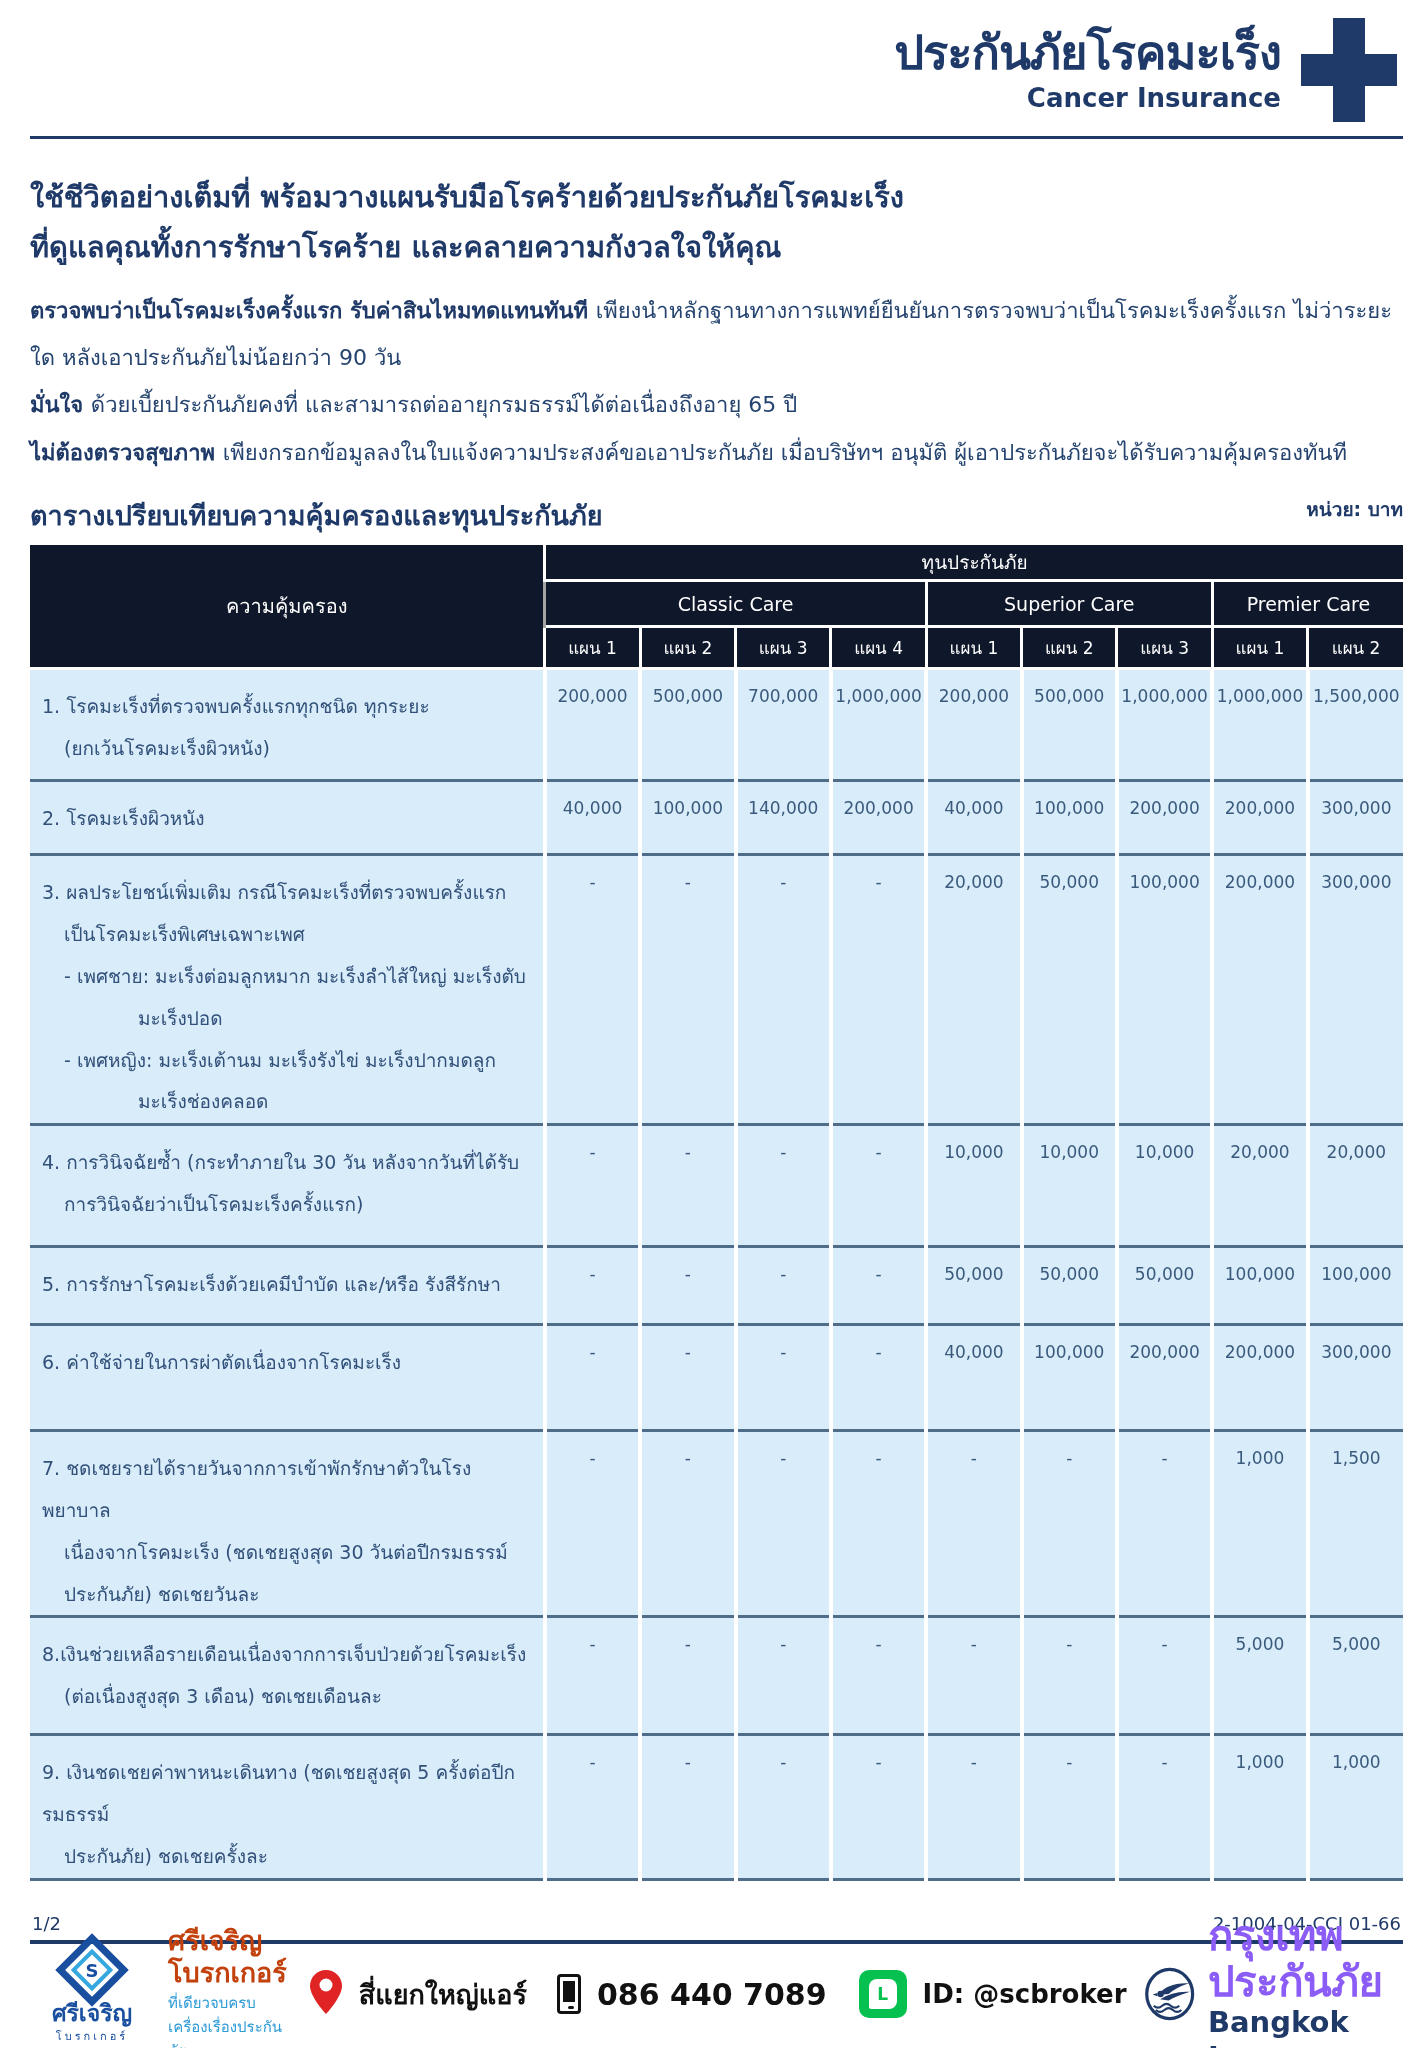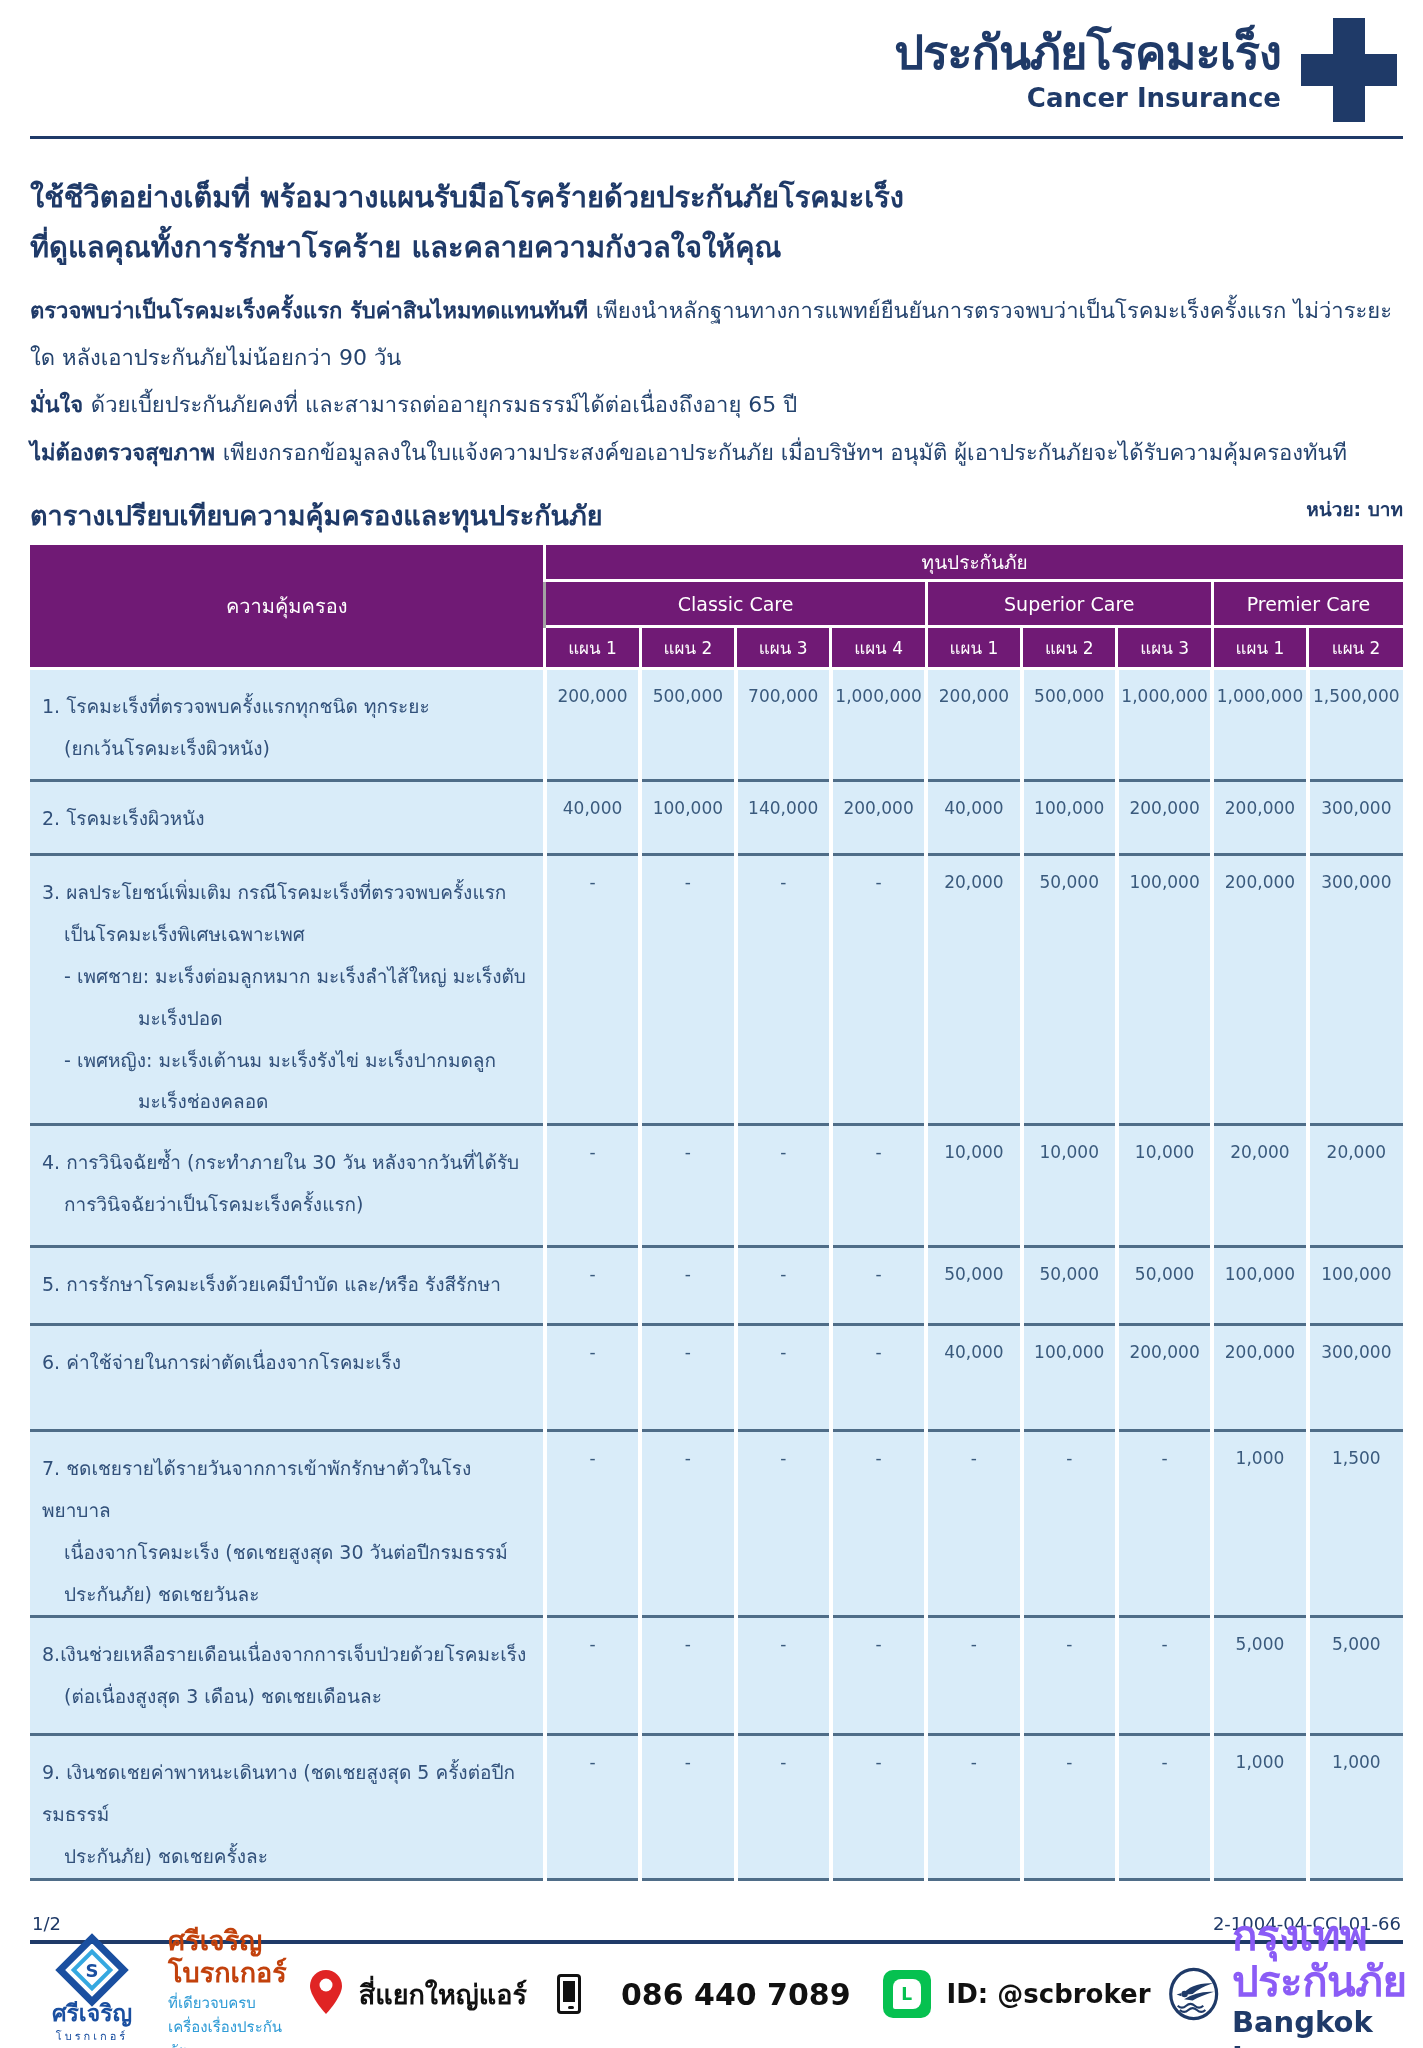--- a/index.html
+++ b/index.html
@@ -23,21 +23,21 @@
   .headline { font-size:29px; font-weight:bold; line-height:1.72; }
   .points { margin-top:14px; }
   .points p { font-size:22px; line-height:2.15; color:#24436e; }
   .points p b { color:#1f3a68; }
   
   .tbl-title-row { display:flex; justify-content:space-between; align-items:flex-start; margin-top:18px; margin-bottom:8px; }
   .tbl-title { font-size:27px; font-weight:bold; }
   .tbl-unit { font-size:19px; font-weight:bold; }
   
   table { width:100%; border-collapse:collapse; table-layout:fixed; }
-  thead th { background:#701a75; color:#ffffff; font-weight:normal; text-align:center; }
+  thead th { background:#0f172a; color:#ffffff; font-weight:normal; text-align:center; }
   th.coverage { width:37.5%; font-size:20px; }
   th.sum-insured { font-size:19px; height:36px; border-left:3px solid #fff; }
   th.group { font-size:19px; height:46px; border-top:3px solid #fff; border-left:3px solid #fff; }
   th.group:first-of-type { border-left:3px solid #a3a3a3; }
   th.plan { font-size:17px; height:42px; border-top:3px solid #fff; border-left:3px solid #fff; }
   tbody td {
     background:#d9ecf9; vertical-align:top; border-bottom:3px solid #4f6d88;
     padding-top:16px; font-size:17px; color:#3a5a7d; text-align:center;
   }
   tbody td.lbl { text-align:left; padding-left:12px; padding-right:8px; font-size:19px; color:#31507a; }
@@ -63,21 +63,21 @@
   .diamond-s { transform:rotate(-45deg); font-weight:bold; font-size:18px; color:#1a4fa0; }
   .broker-logo .nm { font-size:23px; font-weight:bold; color:#1a4fa0; line-height:1; }
   .broker-logo .sb { font-size:11px; color:#1a4fa0; letter-spacing:3px; margin-top:2px; }
   .broker-text .bn { font-size:27px; font-weight:bold; color:#c2410c; line-height:1.2; }
   .broker-text .bt { font-size:15px; color:#2e9bd6; margin-top:2px; }
   .pin-wrap { margin-left:6px; flex:0 0 auto; }
   .loc { font-size:27px; font-weight:bold; color:#111; white-space:nowrap; }
   .phone-icon { width:24px; height:40px; border:3px solid #111; border-radius:4px; position:relative; margin-left:14px; flex:0 0 auto; background:#fff; }
   .phone-icon::before { content:""; position:absolute; left:3px; right:3px; top:4px; bottom:9px; background:#111; }
   .phone-icon::after { content:""; position:absolute; left:8px; bottom:2px; width:6px; height:3px; background:#111; border-radius:2px; }
-  .phone-num { font-size:30px; font-weight:bold; color:#111; white-space:nowrap;margin-left:24px; }
+  .phone-num { font-size:30px; font-weight:bold; color:#111; white-space:nowrap; }
   .line-icon { width:48px; height:48px; background:#06c150; border-radius:10px; display:flex; align-items:center; justify-content:center; margin-left:16px; flex:0 0 auto; }
   .line-bubble { width:28px; height:30px; background:#fff; border-radius:8px 8px 8px 2px; display:flex; align-items:center; justify-content:center; color:#06c150; font-weight:bold; font-size:17px; }
   .line-id { font-size:26px; font-weight:bold; color:#111; white-space:nowrap; }
   .insurer { margin-left:auto; display:flex; align-items:center; gap:12px; }
   .insurer-text .ith { font-size:42px; font-weight:bold; color:#8b5cf6; line-height:1.1; letter-spacing:-0.5px; }
   .insurer-text .ien { font-size:29px; font-weight:bold; color:#1f3a68; line-height:1.2; }
 </style>
 </head>
 <body>
 

